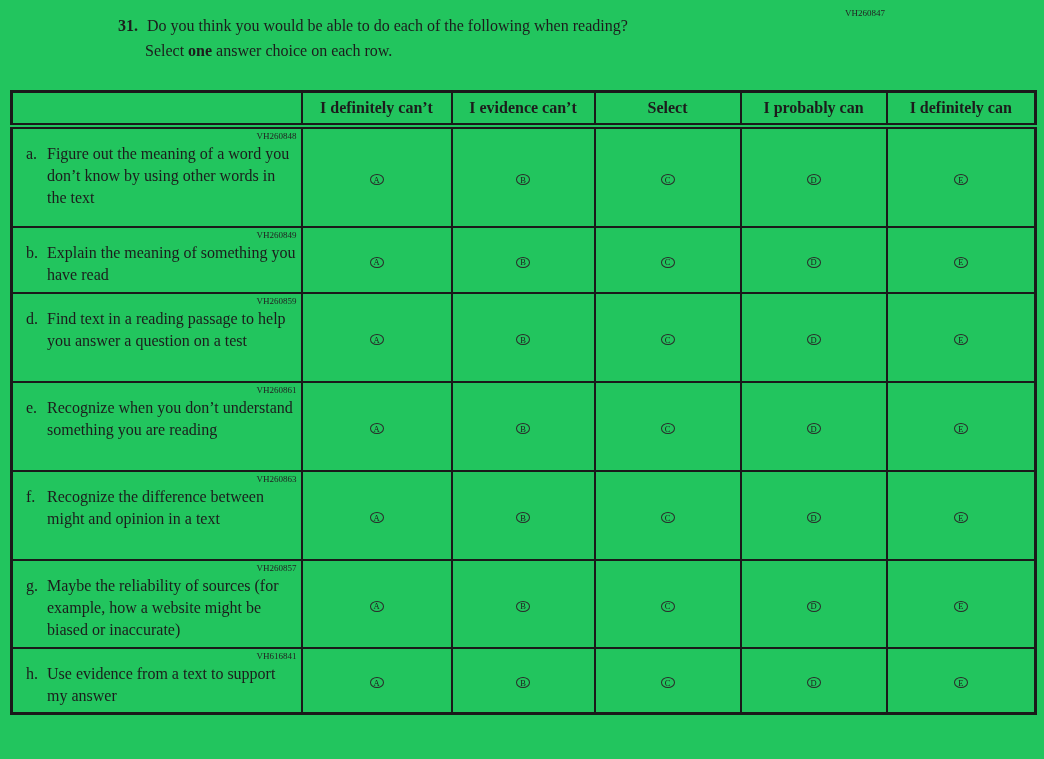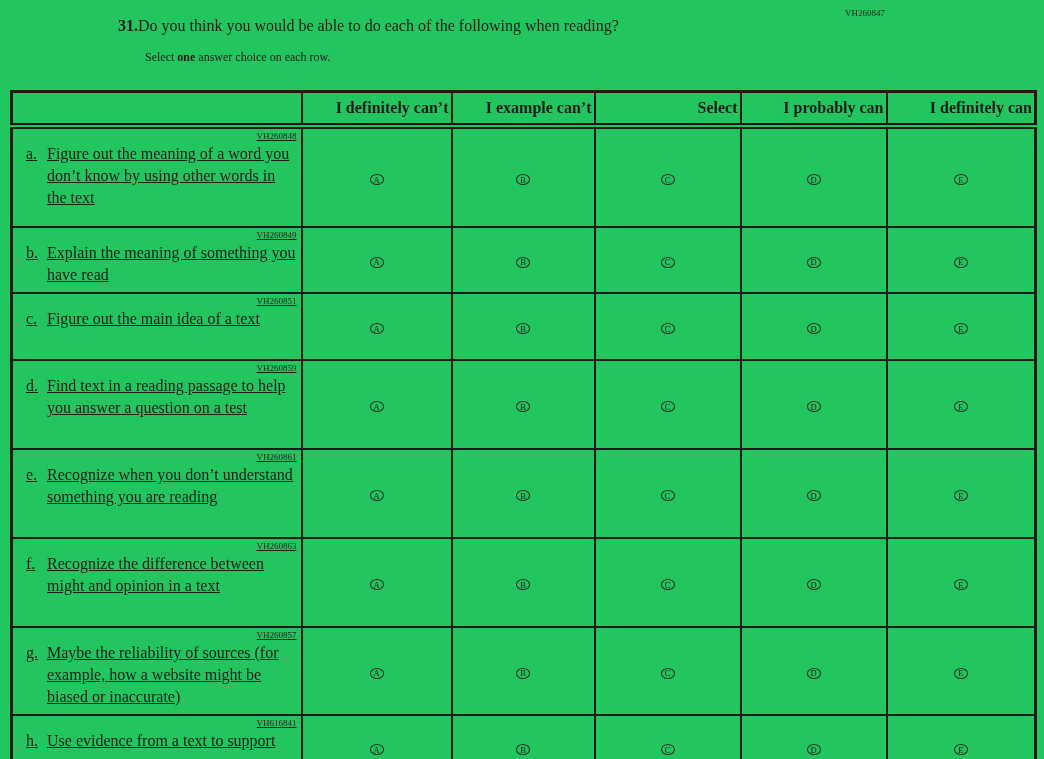--- a/index.html
+++ b/index.html
@@ -20,58 +20,58 @@
     font-size: 9px;
     color: #222;
   }
 
   .question {
     position: absolute;
     top: 17px;
     left: 118px;
     font-size: 16px;
     display: flex;
+    gap: 9px;
     white-space: nowrap;
   }
   .qnum { font-weight: bold; }
 
   .instruction {
     position: absolute;
-    top: 50px;
+    top: 42px;
     left: 145px;
-    font-size: 12px;
+    font-size: 16px;
     white-space: nowrap;
   }
   .instruction .b { font-weight: bold; }
 
   table.grid {
     position: absolute;
     top: 90px;
     left: 10px;
     width: 1024px;
     border-collapse: collapse;
     table-layout: fixed;
     border: 3px solid #1a1a1a;
   }
   table.grid th, table.grid td {
     border: 2px solid #1a1a1a;
   }
   table.grid thead th {
     border-bottom: 6px double #1a1a1a;
     font-size: 16px;
     font-weight: bold;
-    text-align: right;
+    text-align: center;
     padding: 3px 2px;
     height: 24px;
   }
 
   td.desc {
     vertical-align: top;
     padding: 0 3px 5px 13px;
-    text-decoration: underline;
   }
   .code {
     text-align: right;
     font-size: 9px;
     line-height: 12px;
     padding-top: 1px;
     padding-right: 1px;
     color: #222;
   }
   .item {
@@ -132,21 +132,21 @@
       <col style="width:150px">
       <col style="width:143px">
       <col style="width:146px">
       <col style="width:146px">
       <col style="width:149px">
     </colgroup>
     <thead>
       <tr>
         <th></th>
         <th>I definitely can’t</th>
-        <th>I example can’t</th>
+        <th>I evidence can’t</th>
         <th>Select</th>
         <th>I probably can</th>
         <th>I definitely can</th>
       </tr>
     </thead>
     <tbody>
 
       <tr class="r0">
         <td class="desc">
           <div class="code">VH260848</div>
@@ -170,34 +170,20 @@
             <span class="txt">Explain the meaning of something you have read</span>
           </div>
         </td>
         <td class="opt"><span class="bubble">A</span></td>
         <td class="opt"><span class="bubble">B</span></td>
         <td class="opt"><span class="bubble">C</span></td>
         <td class="opt"><span class="bubble">D</span></td>
         <td class="opt"><span class="bubble">E</span></td>
       </tr>
 
-      <tr class="r2">
-        <td class="desc">
-          <div class="code">VH260851</div>
-          <div class="item">
-            <span class="ltr">c.</span>
-            <span class="txt">Figure out the main idea of a text</span>
-          </div>
-        </td>
-        <td class="opt"><span class="bubble">A</span></td>
-        <td class="opt"><span class="bubble">B</span></td>
-        <td class="opt"><span class="bubble">C</span></td>
-        <td class="opt"><span class="bubble">D</span></td>
-        <td class="opt"><span class="bubble">E</span></td>
-      </tr>
 
       <tr class="r3">
         <td class="desc">
           <div class="code">VH260859</div>
           <div class="item">
             <span class="ltr">d.</span>
             <span class="txt">Find text in a reading passage to help you answer a question on a test</span>
           </div>
         </td>
         <td class="opt"><span class="bubble">A</span></td>

